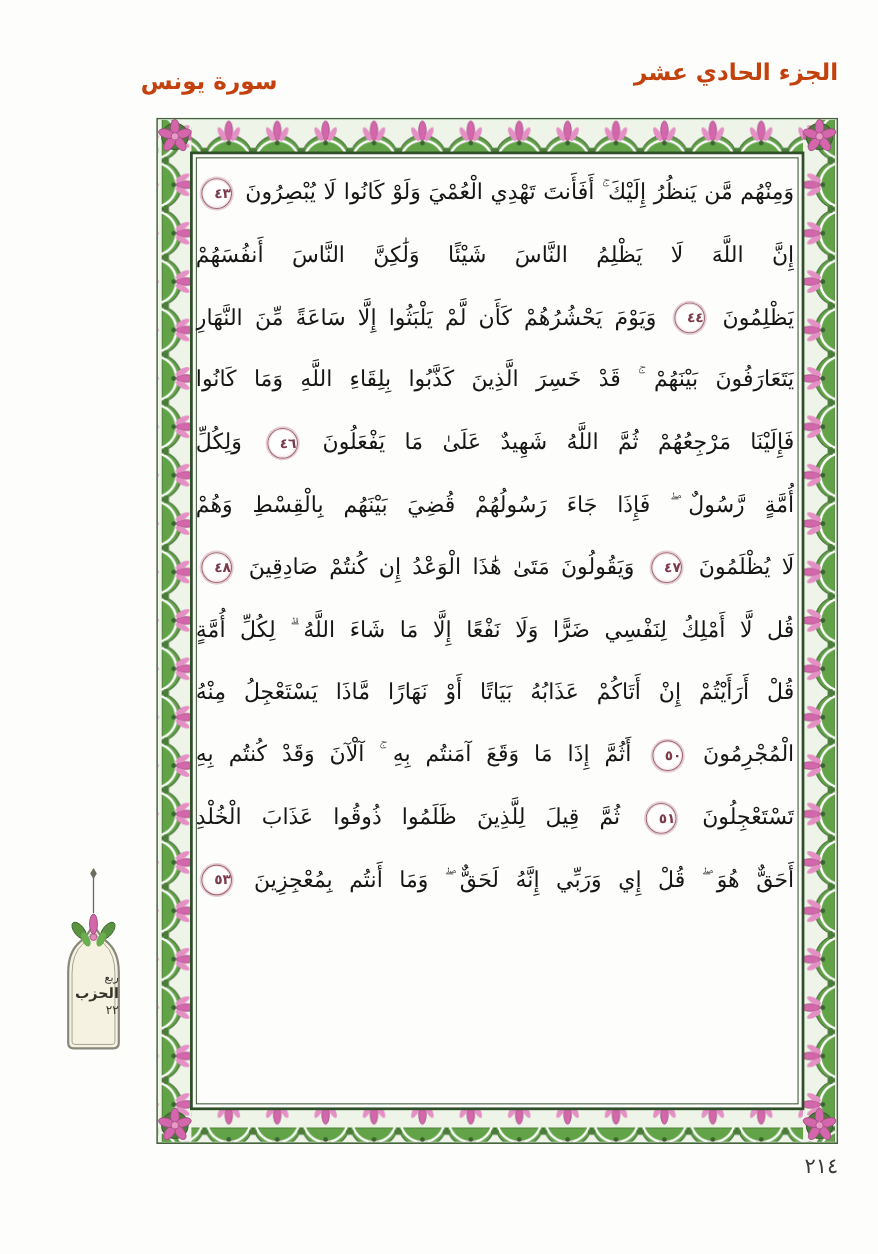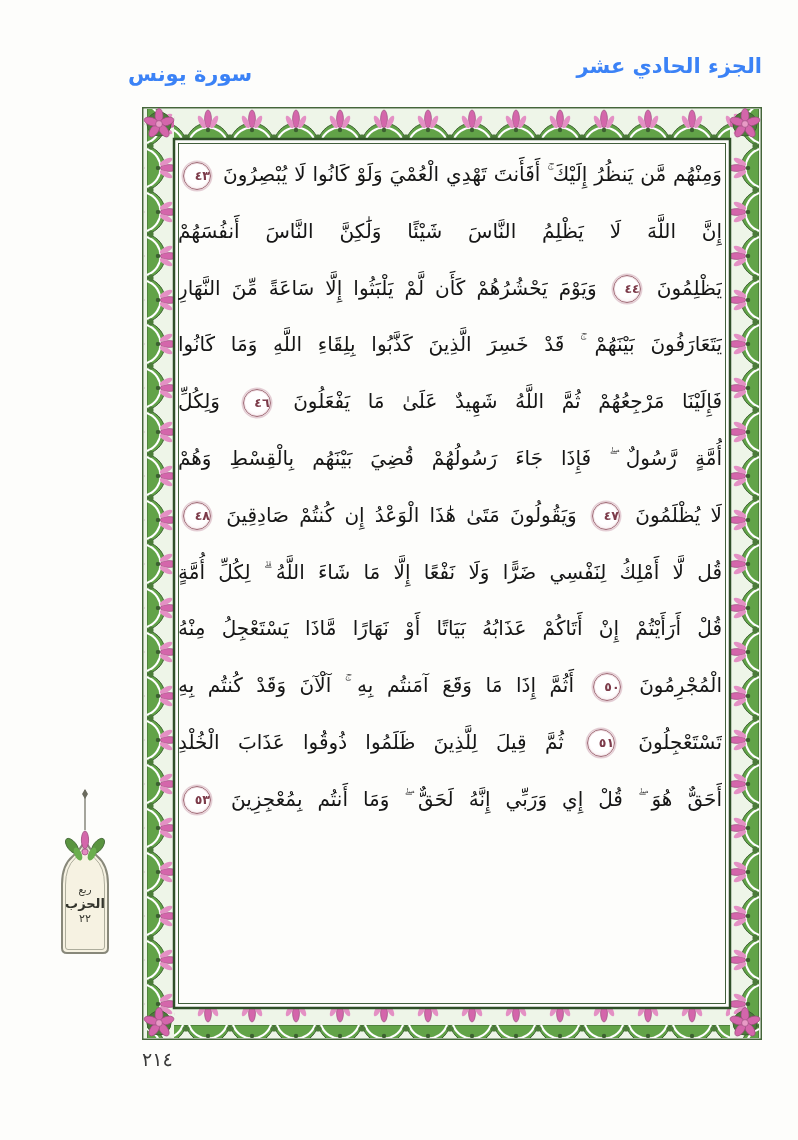--- a/index.html
+++ b/index.html
@@ -4,21 +4,21 @@
 <style>
   html,body{margin:0;padding:0;}
   body{
     width:798px;height:1140px;position:relative;overflow:hidden;
     background:#fdfdfb;
     font-family:"DejaVu Sans",sans-serif;
     color:#1c1c1c;
   }
   
   .hdr{
-    position:absolute;font-size:21px;font-weight:bold;color:#3b82f6;
+    position:absolute;font-size:21px;font-weight:bold;color:#c2410c;
     white-space:nowrap;letter-spacing:0;
   }
   .hdr-juz{top:54px;right:36px;}
   .hdr-surah{top:62px;left:128px;}
   
   .frame{position:absolute;left:142px;top:107px;width:620px;height:933px;}
   .frame svg{display:block;}
   
   .qblock{
     position:absolute;left:178px;top:146px;width:544px;height:852px;
@@ -37,30 +37,30 @@
     border:1.5px solid #a06a76;
     box-shadow:0 0 0 1.5px #e4cdd4, inset 0 0 0 1px #f1e2e6;
     background:radial-gradient(circle at 50% 40%, #ffffff 55%, #f4e7eb 100%);
     color:#7c3b4a;font-size:12.5px;font-weight:bold;
   }
   
   .hizb{position:absolute;left:52px;top:788px;width:66px;height:170px;}
   .hizb svg{position:absolute;left:0;top:0;}
   .hizb-text{
     position:absolute;left:10px;top:96px;width:46px;
-    display:flex;flex-direction:column;align-items:center;gap:1px;
+    display:flex;flex-direction:column;gap:1px;
     color:#33342c;direction:rtl;
   }
   .hizb-text .t1{font-size:10px;line-height:11px;}
   .hizb-text .t2{font-size:13px;line-height:15px;font-weight:bold;}
   .hizb-text .t3{font-size:11px;line-height:13px;}
   
   .pagenum{
     position:absolute;left:142px;top:1048px;width:620px;
-    text-align:left;font-size:19px;color:#3a3a3a;letter-spacing:2px;font-family:Liberation Serif, serif;
+    text-align:right;font-size:19px;color:#3a3a3a;letter-spacing:2px;font-family:Liberation Serif, serif;
   }
 </style>
 </head>
 <body>
 
 <div class="hdr hdr-juz">الجزء الحادي عشر</div>
 <div class="hdr hdr-surah">سورة يونس</div>
 
 <div class="frame">
   <svg width="620" height="933" viewBox="0 0 620 933" xmlns="http://www.w3.org/2000/svg">

